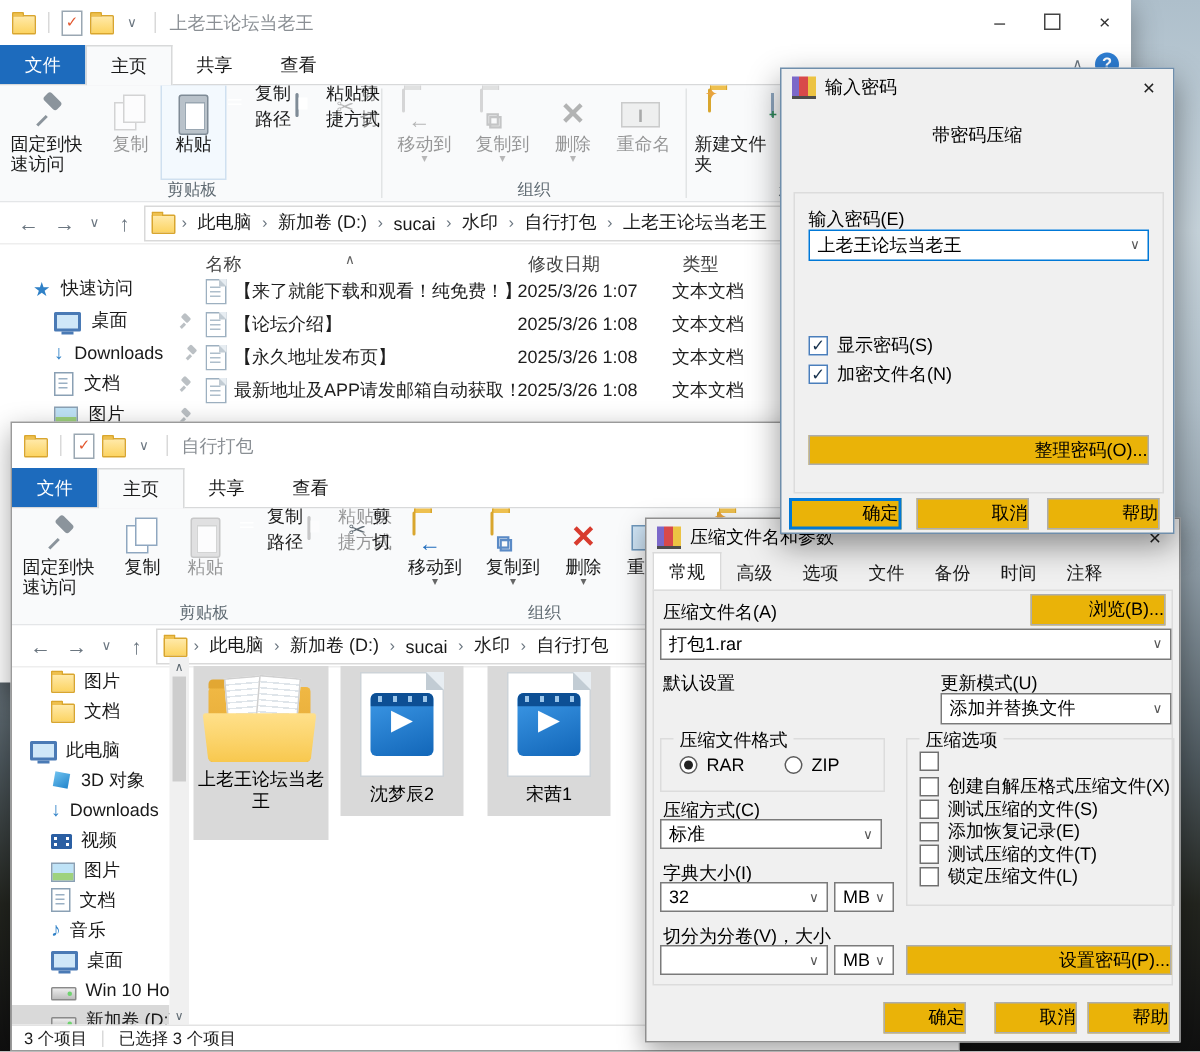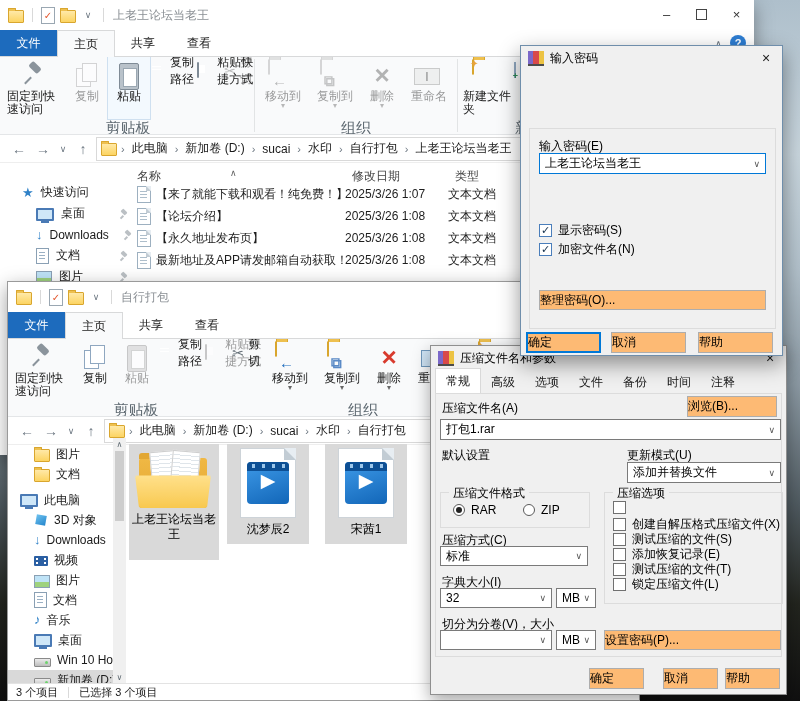--- a/index.html
+++ b/index.html
@@ -19,21 +19,21 @@
   .ftab{width:57px;background:#1d6bbd;color:#fff;font-size:12px;display:flex;align-items:center;justify-content:center}
   .tab{padding:0 16px;font-size:12px;color:#1a1a1a;display:flex;align-items:center}
   .tab.active{background:#f9fafb;border:1px solid #d8d9da;border-bottom:none;margin-bottom:-1px}
   .tabrow .rib-tools{position:absolute;right:8px;top:0;height:26px;display:flex;align-items:center;gap:8px}
   .caret-up{color:#6b7680;font-size:10px}
   .helpbtn{width:16px;height:16px;border-radius:50%;background:#2d7dd2;color:#fff;font-size:11px;font-weight:bold;display:flex;align-items:center;justify-content:center}
   
   .ribbon{position:relative;height:77px;background:#f9fafb;border-bottom:1px solid #e4e6e8;display:flex;align-items:stretch;padding-left:4px;overflow:hidden}
   .rgroup{display:flex;flex-direction:column}
   .ritems{display:flex;flex:1;position:relative}
-  .rlabel{height:15px;text-align:center;font-size:15px;color:#5f6a72}
+  .rlabel{height:15px;text-align:center;font-size:11px;color:#5f6a72}
   .rsep{width:1px;background:#e2e4e5;margin:2px 2px}
   .rbig{display:flex;flex-direction:column;align-items:center;justify-content:flex-start;padding:3px 3px 0 3px;font-size:12px;color:#1a1a1a}
   .rbig .lbl{line-height:13px;white-space:pre-line}
   .bcaret{font-size:8px;color:#666;line-height:5px}
   .rsmallcol{display:flex;justify-content:flex-start;padding-top:6px;gap:3px}
   .rsmall{display:flex;align-items:center;gap:4px;font-size:12px;color:#1a1a1a;height:16px}
   .dis{filter:grayscale(1) opacity(.45)}
   .framed{outline:1px solid #cfe0f0;background:#f3f9fe}
   
   .ri{position:relative;width:30px;height:30px;flex:none}
@@ -130,21 +130,21 @@
   #dlgrar{left:430px;top:345px;width:357px;height:350px;z-index:3;border:1px solid #8f8f8f;box-shadow:0 6px 16px rgba(0,0,0,.35)}
   #dlgpass{left:520px;top:45px;width:263px;height:311px;z-index:4;border:1px solid #6f8eab;box-shadow:0 8px 20px rgba(0,0,0,.42)}
   .dtitle{position:relative;height:24px;display:flex;align-items:center;gap:6px;padding-left:7px}
   .dtitle .dclose{position:absolute;right:0;top:0;width:32px;height:24px;display:flex;align-items:center;justify-content:center;font-size:14px;color:#222}
   .ic-rar{width:16px;height:13px;background:linear-gradient(90deg,#7b68c9 0 5px,#d8494a 5px 11px,#ecc343 11px 16px);border-bottom:2px solid #4c4c4c;flex:none}
   .groupbox{position:absolute;border:1px solid #dcdcdc}
   .combo{position:absolute;background:#fff;border:1px solid #7a7a7a;display:flex;align-items:center;padding:0 5px;box-sizing:border-box}
   .combo .cv{flex:1;white-space:nowrap;overflow:hidden}
   .combo .ar{color:#555;font-size:9px;margin-left:3px}
   .combo.focus{border-color:#0078d7}
-  .btn{position:absolute;background:#fdba74;border:1px solid #adadad;display:flex;align-items:center;justify-content:flex-start;box-sizing:border-box}
+  .btn{position:absolute;background:#eab308;border:1px solid #adadad;display:flex;align-items:center;justify-content:flex-end;box-sizing:border-box}
   .btn.default{border:2px solid #0078d7}
   .cbrow{position:absolute;display:flex;align-items:center;gap:6px}
   .cb{width:13px;height:13px;background:#fff;border:1px solid #707070;display:flex;align-items:center;justify-content:center;font-size:11px;color:#16314d;box-sizing:border-box;flex:none}
   .cb.blue{border-color:#4a7ebb}
   .rb{width:12px;height:12px;border:1px solid #5a5a5a;border-radius:50%;background:#fff;display:flex;align-items:center;justify-content:center;box-sizing:border-box;flex:none}
   .rb.sel::after{content:"";width:6px;height:6px;background:#222;border-radius:50%}
   .dlabel{position:absolute;white-space:nowrap}
   .rtabs{position:absolute;left:4px;top:26px;height:22px;display:flex;align-items:flex-end}
   .rtab{padding:3px 10px;color:#1a1a1a}
   .rtab.active{background:#fff;border:1px solid #d9d9d9;border-bottom:none;padding:4px 10px}
@@ -699,20 +699,21 @@
         <span>帮助</span>
       </div>
   </div>
 
   <div class="dialog" id="dlgpass">
     <div class="dtitle">
       <span class="ic-rar"></span>
       <span>输入密码</span>
       <span class="dclose">×</span>
     </div>
+    <div class="dlabel" style="left:0;top:36px;width:100%;text-align:center">带密码压缩</div>
     <div class="groupbox" style="left:8px;top:82px;width:245px;height:199px"></div>
     <span class="dlabel" style="left:18px;top:92px">输入密码(E)</span>
     <div class="combo focus" style="left:18px;top:107px;width:227px;height:21px">
       <span class="cv">上老王论坛当老王</span>
       <span class="ar">∨</span>
     </div>
     <div class="cbrow" style="left:18px;top:176px">
       <span class="cb blue">✓</span>
       <span>显示密码(S)</span>
     </div>

